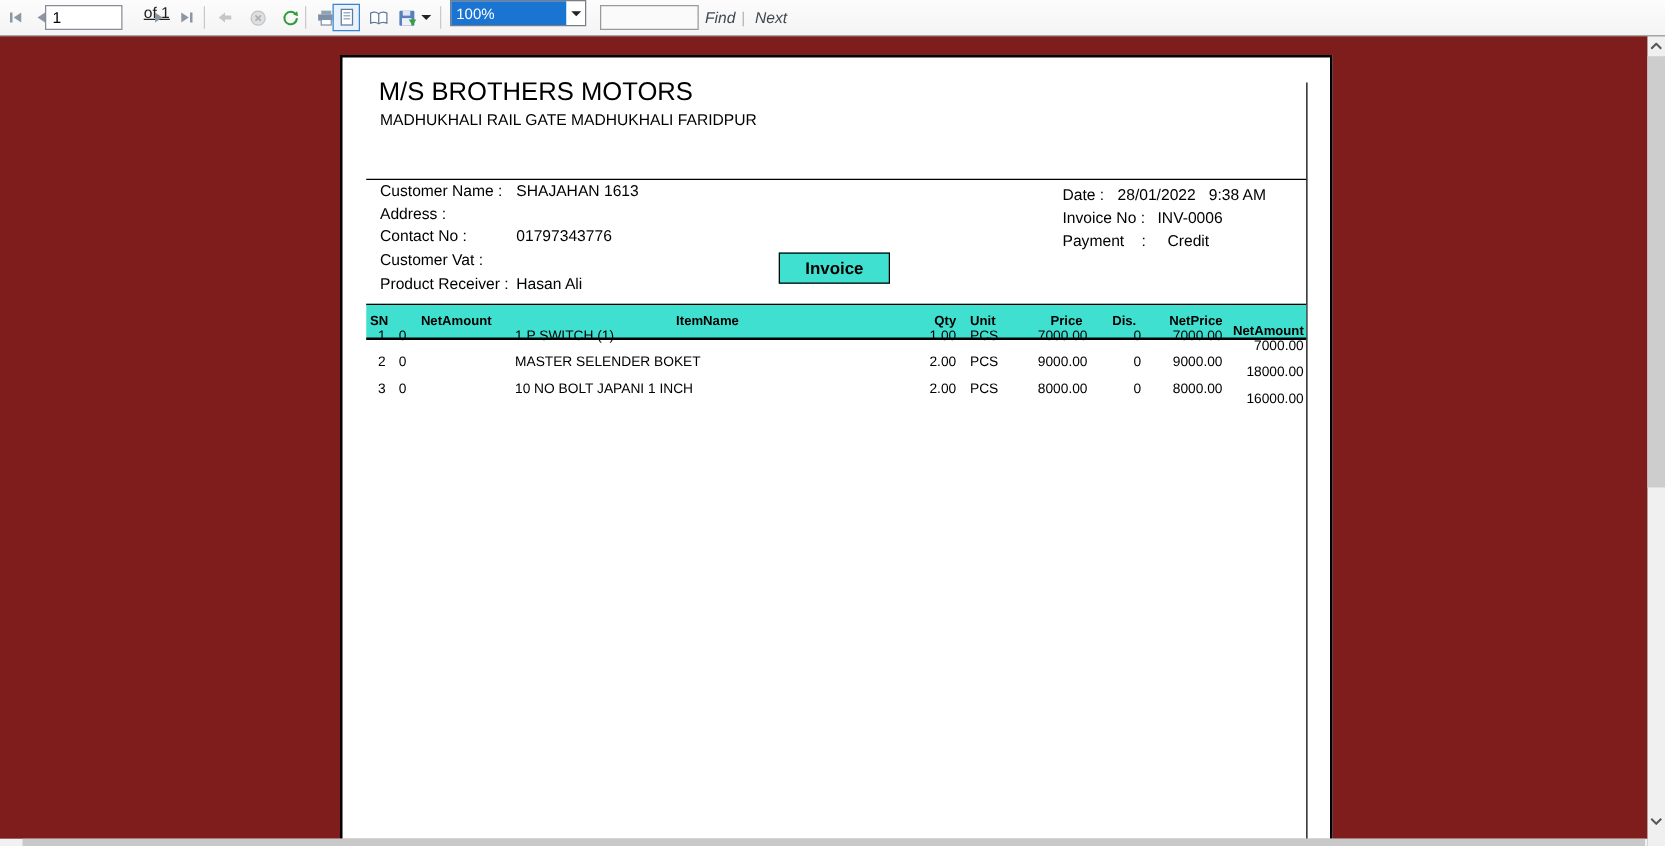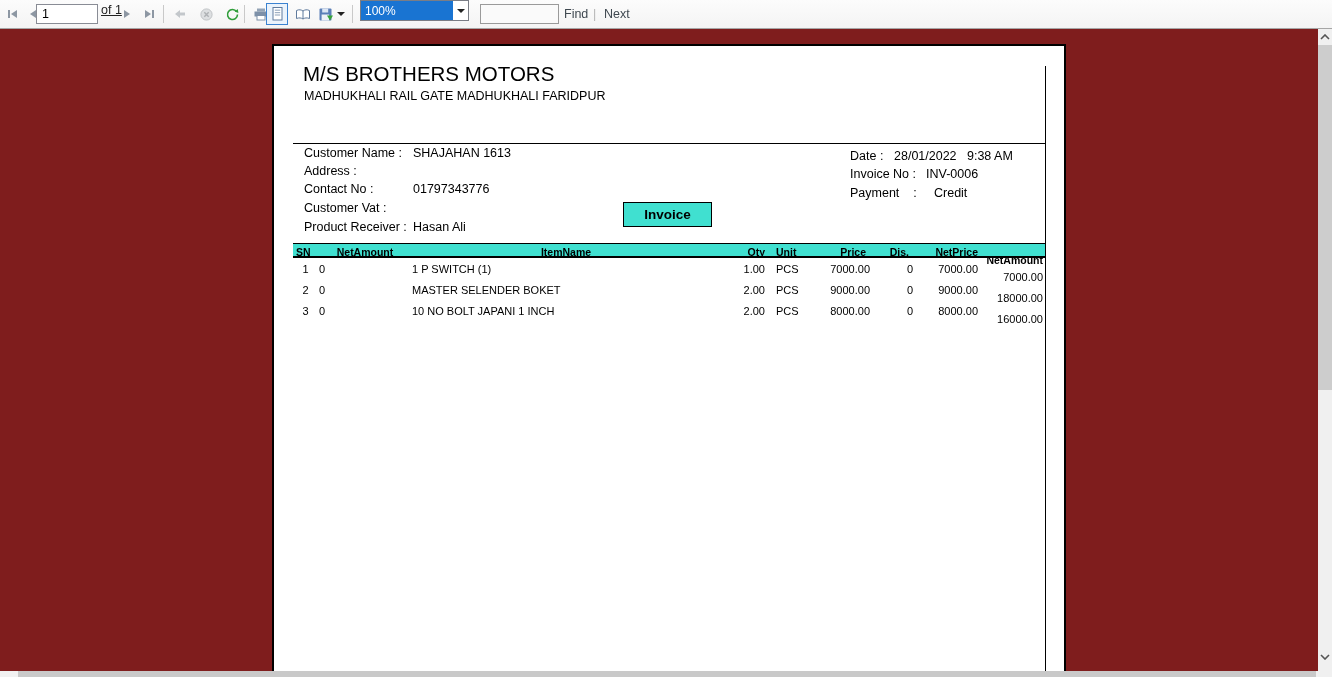--- a/index.html
+++ b/index.html
@@ -20,39 +20,40 @@
     position:absolute;top:3px;width:22px;height:22px;border:1px solid transparent;
     background:transparent;padding:0;margin:0;display:flex;align-items:center;justify-content:center;cursor:pointer;
   }
   .tb-btn.active{border:1px solid #3b82d0;background:#eaf3fc;}
   .tb-sep{position:absolute;top:5px;width:1px;height:18px;background:#c9c9c9;}
   .page-input{
     position:absolute;left:36px;top:4px;width:55px;height:18px;
     border:1px solid #898c95;background:#fff;font:12.5px "Liberation Sans",sans-serif;
     padding:0 0 0 5px;outline:none;
   }
-  .of-label{position:absolute;left:101px;top:0;height:20px;display:flex;align-items:center;font-size:12.5px;color:#222;text-decoration:underline;}
+  .of-label{position:absolute;left:115px;top:0;height:20px;display:flex;align-items:center;font-size:12.5px;color:#222;text-decoration:underline;}
   .zoom-combo{
     position:absolute;left:360px;top:0;width:107px;height:19px;
     border:1px solid #7a7d85;background:#fff;display:flex;cursor:pointer;
   }
   .zoom-combo .zc-text{
     flex:0 0 88px;background:var(--blue,#1974d2);color:#fff;font-size:12px;
     display:flex;align-items:center;padding-left:4px;
   }
   .zoom-combo .zc-arrow{flex:1;display:flex;align-items:center;justify-content:center;}
   .caret-down{width:0;height:0;border-left:4px solid transparent;border-right:4px solid transparent;border-top:4px solid #222;}
   .find-input{
     position:absolute;left:480px;top:4px;width:71px;height:18px;
     border:1px solid #9a9a9a;background:#fafafa;outline:none;font:12px "Liberation Sans",sans-serif;padding:0 3px;
   }
   .tb-link{
     position:absolute;top:0;height:28px;display:flex;align-items:center;
     font-size:12.5px;color:#3f4850;cursor:pointer;background:none;border:none;padding:0;
     font-family:"Liberation Sans",sans-serif;
+    font-style:italic;
   }
   .tb-pipe{position:absolute;top:0;height:28px;display:flex;align-items:center;font-size:12.5px;color:#b5b5b5;}
   
   .viewer{position:absolute;left:0;top:29px;width:1318px;height:642px;background:#7f1d1d;overflow:hidden;}
   .page{
     position:absolute;left:272px;top:15px;width:794px;height:650px;
     background:#fff;border:2px solid #000;box-sizing:border-box;
   }
   .pre{white-space:pre;}
   .rpt-title{position:absolute;left:29px;top:16px;font-size:20.5px;color:#000;letter-spacing:0;}
@@ -71,21 +72,21 @@
     display:flex;align-items:center;justify-content:center;
     font-size:13.5px;font-weight:bold;color:#000;
   }
   
   .grid-row{
     display:grid;
     grid-template-columns:25px 94px 308px 45px 39px 66px 43px 65px 67px;
     width:752px;position:absolute;left:19px;
   }
   .thead{
-    top:197px;height:15px;background:var(--teal,#40e0d0);
+    top:197px;height:29px;background:var(--teal,#40e0d0);
     border-top:1px solid #000;border-bottom:2px solid #000;box-sizing:border-box;
     font-size:10.5px;font-weight:bold;align-items:center;
   }
   .trow{height:15px;font-size:11px;align-items:center;}
   .trow.r0{top:215px;} .trow.r1{top:236px;} .trow.r2{top:257px;}
   .cell{overflow:hidden;white-space:nowrap;}
   .a-c{text-align:center;} .a-l{text-align:left;} .a-r{text-align:right;}
   .pad-l3{padding-left:3px;} .pad-l1{padding-left:1px;} .pad-l11{padding-left:11px;}
   .pad-r2{padding-right:2px;margin-top:16px;} .pad-r4{padding-right:4px;}
   

